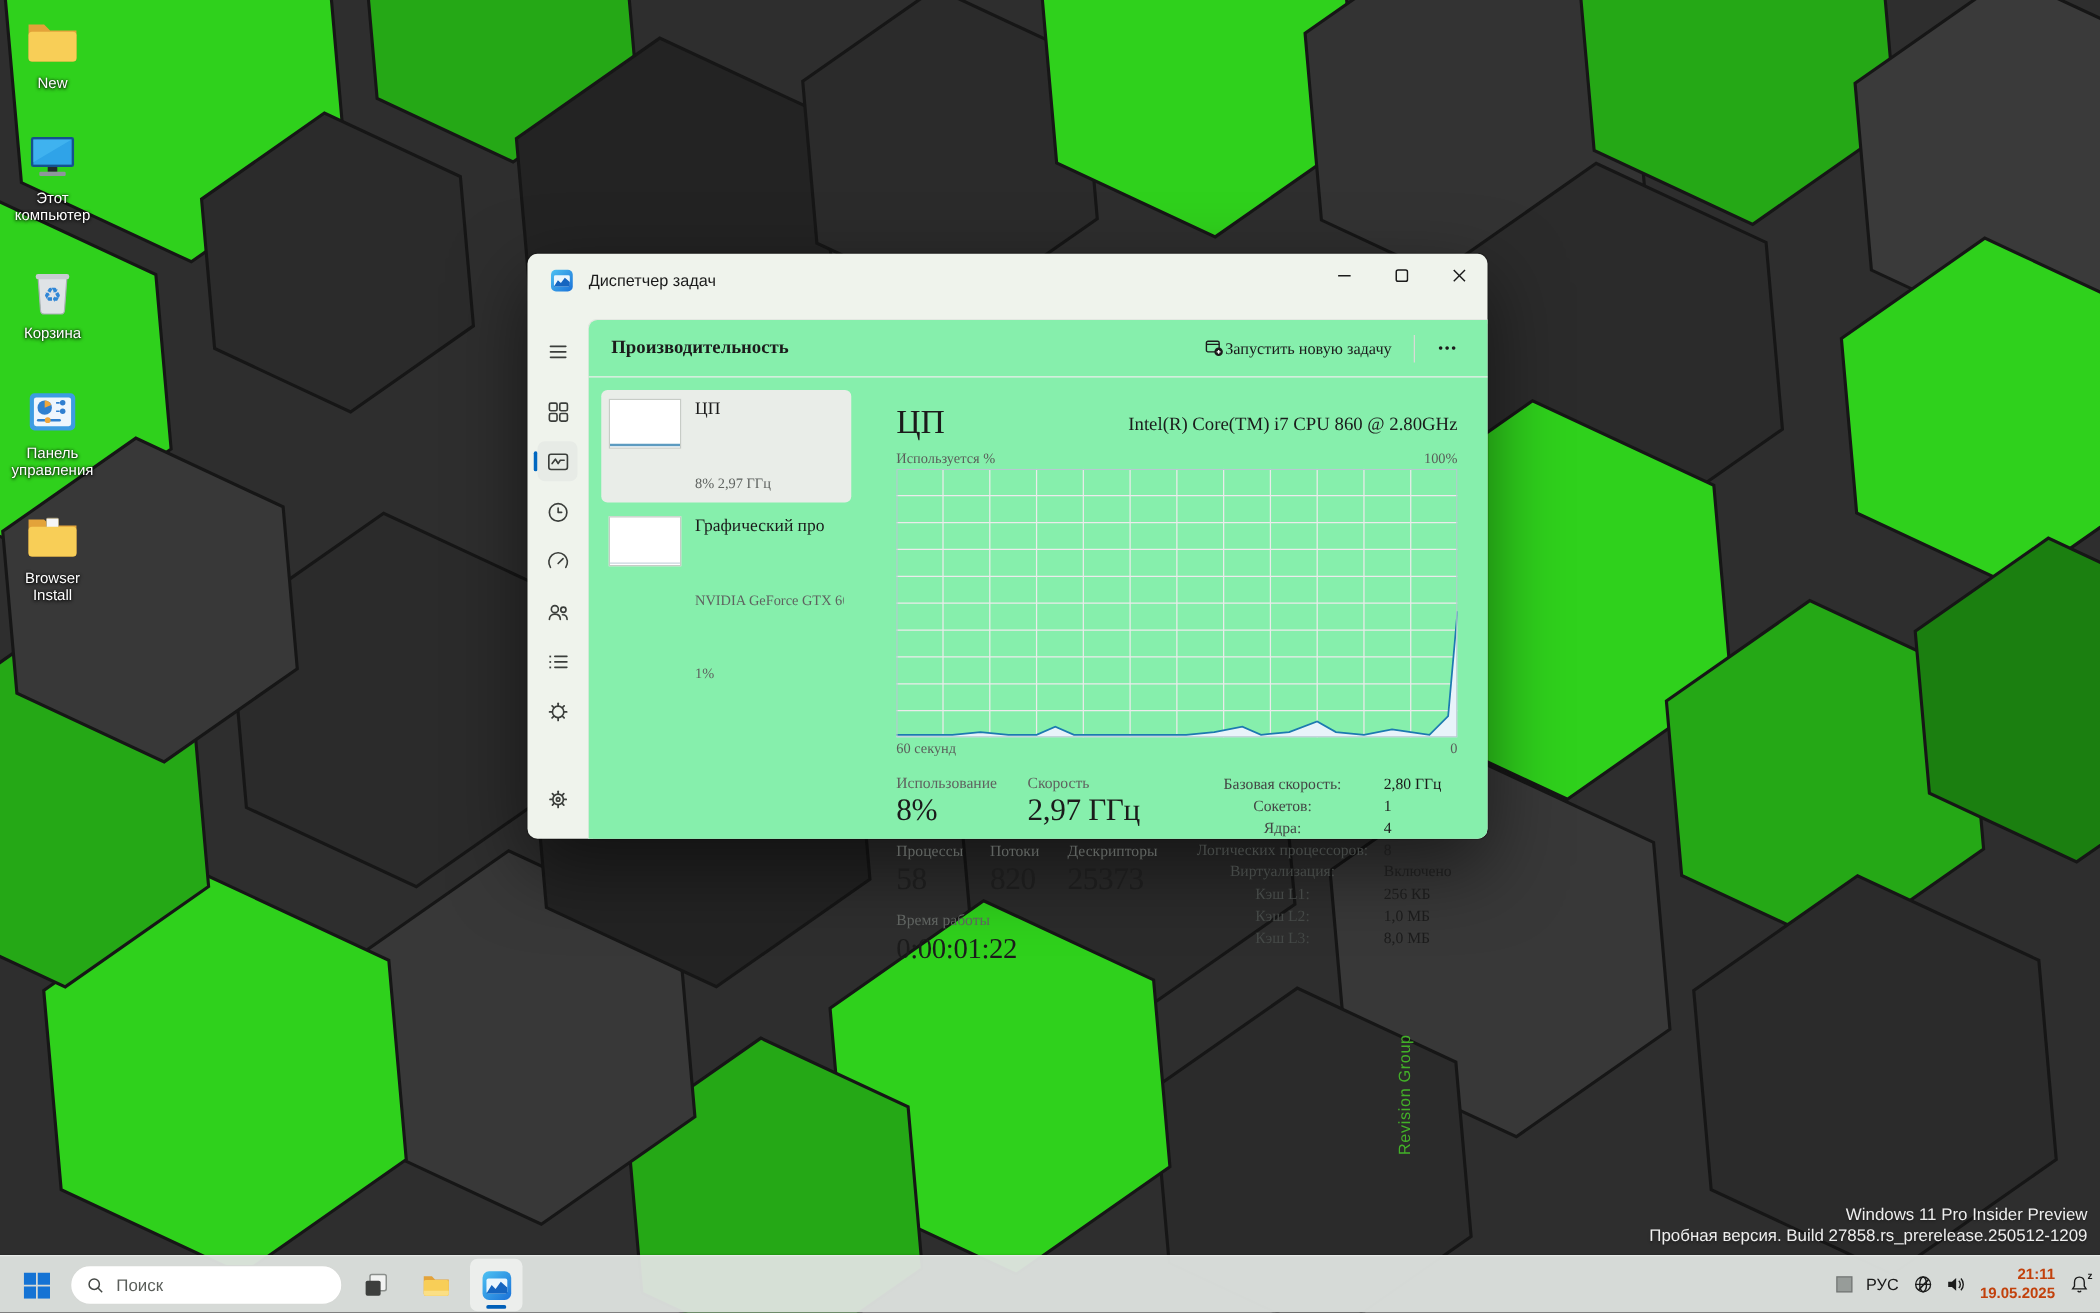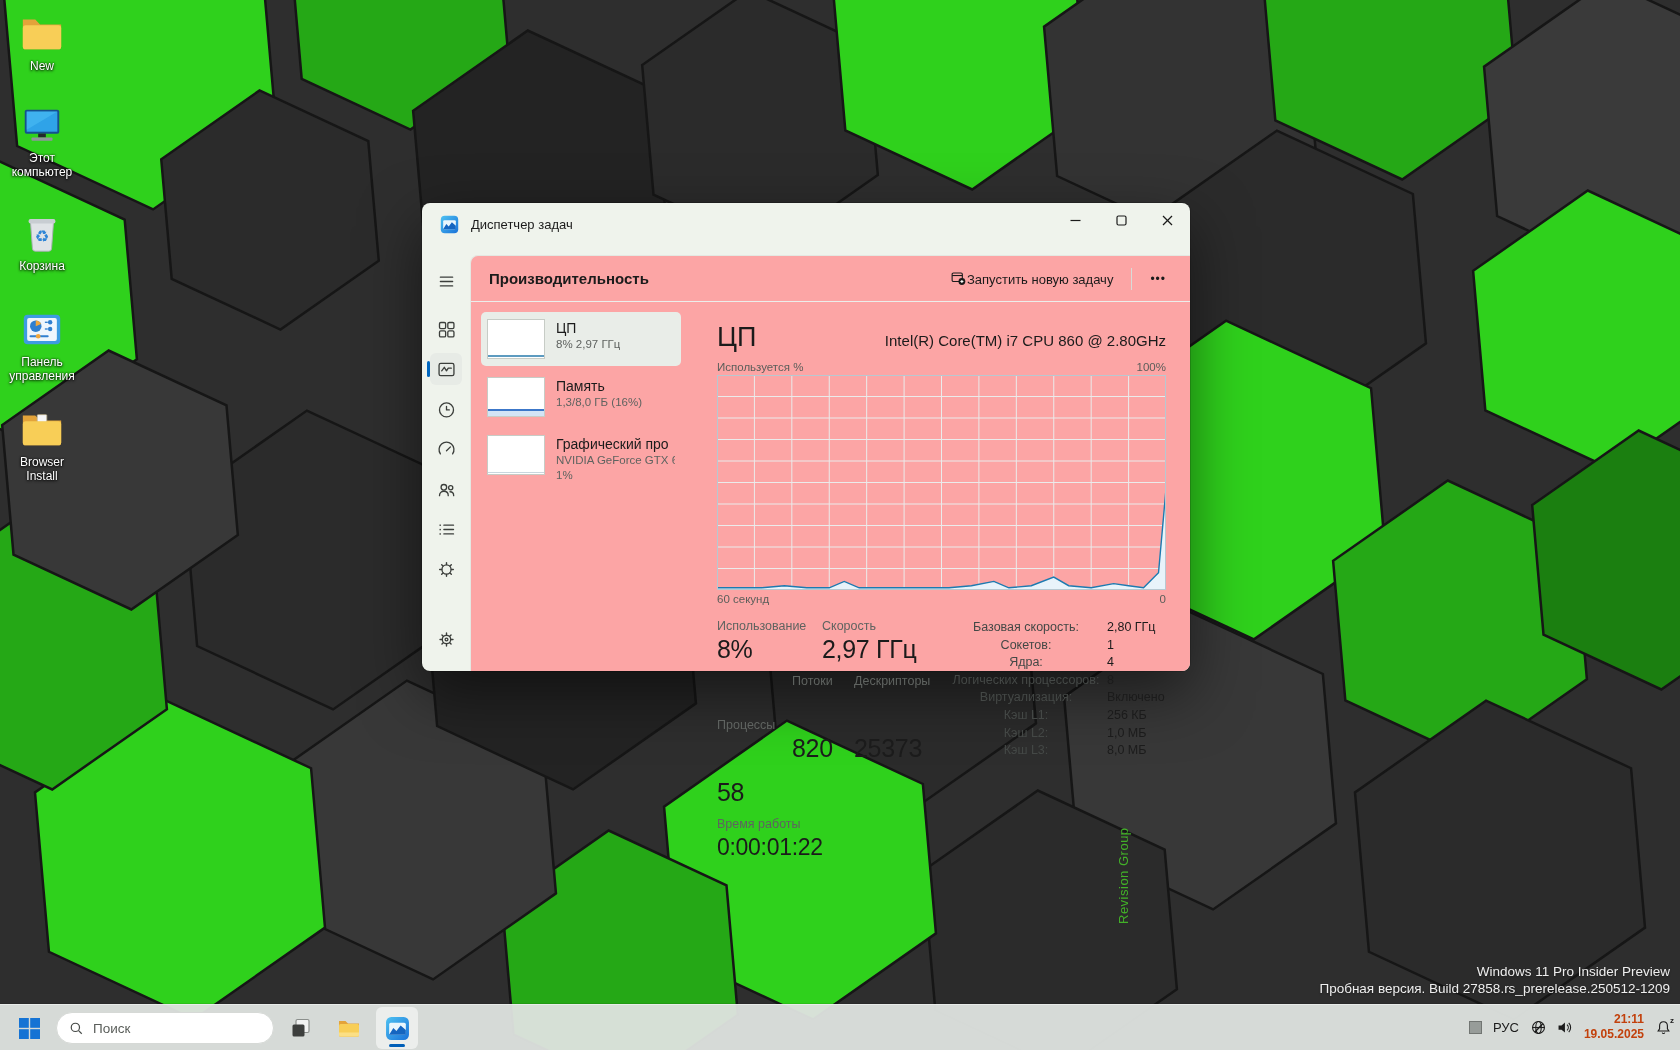--- a/index.html
+++ b/index.html
@@ -24,59 +24,59 @@
   .win-controls { position:absolute; right:0; top:0; display:flex; }
   .wc { width:46px; height:34px; display:flex; align-items:center; justify-content:center; }
   .wc svg { width:11px; height:11px; stroke:#1b1b1b; stroke-width:1.2; fill:none; }
 
   .tm-rail { position:absolute; left:0; top:52px; bottom:0; width:48px; }
   .rail-btn { position:absolute; left:8px; width:32px; height:32px; display:flex; align-items:center; justify-content:center; border-radius:6px; }
   .rail-btn svg { width:21px; height:21px; stroke:#3b3e3b; stroke-width:1.5; fill:none; stroke-linecap:round; stroke-linejoin:round; }
   .rail-btn.selected { background:#e7ebe6; }
   .rail-pill { position:absolute; left:5px; width:3px; height:16px; border-radius:2px; background:#0067c0; }
 
-  .tm-card { position:absolute; left:48px; top:52px; right:0; bottom:0; background:#fca5a5; border-radius:8px 0 8px 0; border-top:1px solid #e4e8e2; border-left:1px solid #e4e8e2; }
+  .tm-card { position:absolute; left:48px; top:52px; right:0; bottom:0; background:#86efac; border-radius:8px 0 8px 0; border-top:1px solid #e4e8e2; border-left:1px solid #e4e8e2;font-family:Liberation Serif, serif; }
   .card-header { position:absolute; left:0; top:0; right:0; height:46px; display:flex; align-items:center; padding:0 14px 0 18px; border-bottom:1px solid #ecefe b; border-bottom:1px solid #eceeeb; }
   .page-title { font-size:15px; font-weight:700; color:#1b1b1b; }
   .header-spacer { flex:1; }
   .run-task { display:flex; align-items:flex-end; gap:0; font-size:13px; color:#1b1b1b; padding:6px 10px; border-radius:5px; }
   .run-task svg { width:17px; height:17px; stroke:#1b1b1b; stroke-width:1.3; fill:none; }
   .hdr-divider { width:1px; height:22px; background:#d8dbd7; margin:0 8px; }
   .more-btn { font-size:12px; letter-spacing:1px; color:#1b1b1b; padding:6px 10px; border-radius:5px; }
 
   .card-body { position:absolute; left:0; top:46px; right:0; bottom:0; display:flex; }
   .perf-list { width:218px; padding:10px 8px 0 10px; }
   .perf-item { display:flex; gap:11px; padding:7px 6px; border-radius:5px; margin-bottom:4px; align-items:flex-start; }
   .perf-item.selected { background:#e9ede8; }
   .thumb { width:58px; height:40px; background:#fff; border:1px solid #c7ccc6; position:relative; flex:none; overflow:hidden; }
   .thumb-cpu::after { content:""; position:absolute; left:0; right:0; bottom:1px; height:2px; background:#5d9bc0; }
   .thumb-mem::before { content:""; position:absolute; left:0; right:0; bottom:0; height:5px; background:#d3e4f6; }
   .thumb-mem::after { content:""; position:absolute; left:0; right:0; bottom:5px; height:2px; background:#3c77c9; }
   .thumb-disk::after { content:""; position:absolute; left:62%; bottom:1px; width:0; height:0; border-left:3px solid transparent; border-right:3px solid transparent; border-bottom:9px solid #8a8a33; }
   .thumb-gpu::after { content:""; position:absolute; left:0; right:0; bottom:1px; height:1px; background:#c9d6de; }
   .pi-text { overflow:hidden; white-space:nowrap; }
   .pi-name { font-size:14px; color:#1b1b1b; line-height:18px; }
-  .pi-sub { font-size:11.5px; color:#5f6360; line-height:15px; }
+  .pi-sub { font-size:11.5px; color:#5f6360; line-height:15px;margin-top:43px; }
 
   .detail { flex:1; padding:0 24px 0 28px; position:relative; }
   .detail-header { display:flex; align-items:flex-end; justify-content:space-between; margin-top:20px; }
   .cpu-title { font-size:27px; color:#1b1b1b; font-weight:400; line-height:30px; }
   .cpu-model { font-size:15px; color:#1b1b1b; padding-bottom:3px; }
   .chart-labels { display:flex; justify-content:space-between; font-size:11.5px; color:#5a5e5a; margin-top:9px; margin-bottom:2px; }
   .chart-box { height:215px; position:relative; }
   .chart-box svg { display:block; width:100%; height:215px; }
   .chart-sub { display:flex; justify-content:space-between; font-size:11.5px; color:#5a5e5a; margin-top:3px; }
 
   .stats { display:flex; margin-top:13px; }
   .stats-left { width:228px; flex:none; }
   .srow { display:flex; }
   .scell { display:block; }
   .s-label { font-size:12.5px; color:#5f6360; line-height:16px; }
   .s-value { font-size:25px; color:#1b1b1b; font-weight:400; line-height:30px; letter-spacing:-.3px; }
-  .w105 { width:105px; } .w75 { width:75px;margin-top:44px; } .w62 { width:62px; }
+  .w105 { width:105px; } .w75 { width:75px; } .w62 { width:62px; }
   .mt10 { margin-top:9px; }
   .uptime-value { font-size:23px; }
 
   .stats-right { flex:1; padding-top:1px; }
   .drow { display:grid; grid-template-columns:162px 1fr; font-size:12.5px; line-height:17.6px; }
   .d-label { color:#444846;text-align:center; }
   .d-value { color:#1b1b1b; }
 
   
   .taskbar { position:absolute; left:0; right:0; bottom:0; height:46px; background:rgba(222,226,223,.96); border-top:1px solid rgba(255,255,255,.45); box-shadow:0 -1px 0 rgba(0,0,0,.08); }
@@ -343,27 +343,20 @@
 
         <div class="perf-list">
           <div class="perf-item selected">
             <div class="thumb thumb-cpu"></div>
             <div class="pi-text">
               <div class="pi-name">ЦП</div>
               <div class="pi-sub">8% 2,97 ГГц</div>
             </div>
           </div>
           <div class="perf-item">
-            <div class="thumb thumb-mem"></div>
-            <div class="pi-text">
-              <div class="pi-name">Память</div>
-              <div class="pi-sub">1,3/8,0 ГБ (16%)</div>
-            </div>
-          </div>
-          <div class="perf-item">
             <div class="thumb thumb-gpu"></div>
             <div class="pi-text">
               <div class="pi-name">Графический про</div>
               <div class="pi-sub">NVIDIA GeForce GTX 66</div>
               <div class="pi-sub">1%</div>
             </div>
           </div>
         </div>
 
         <div class="detail">

